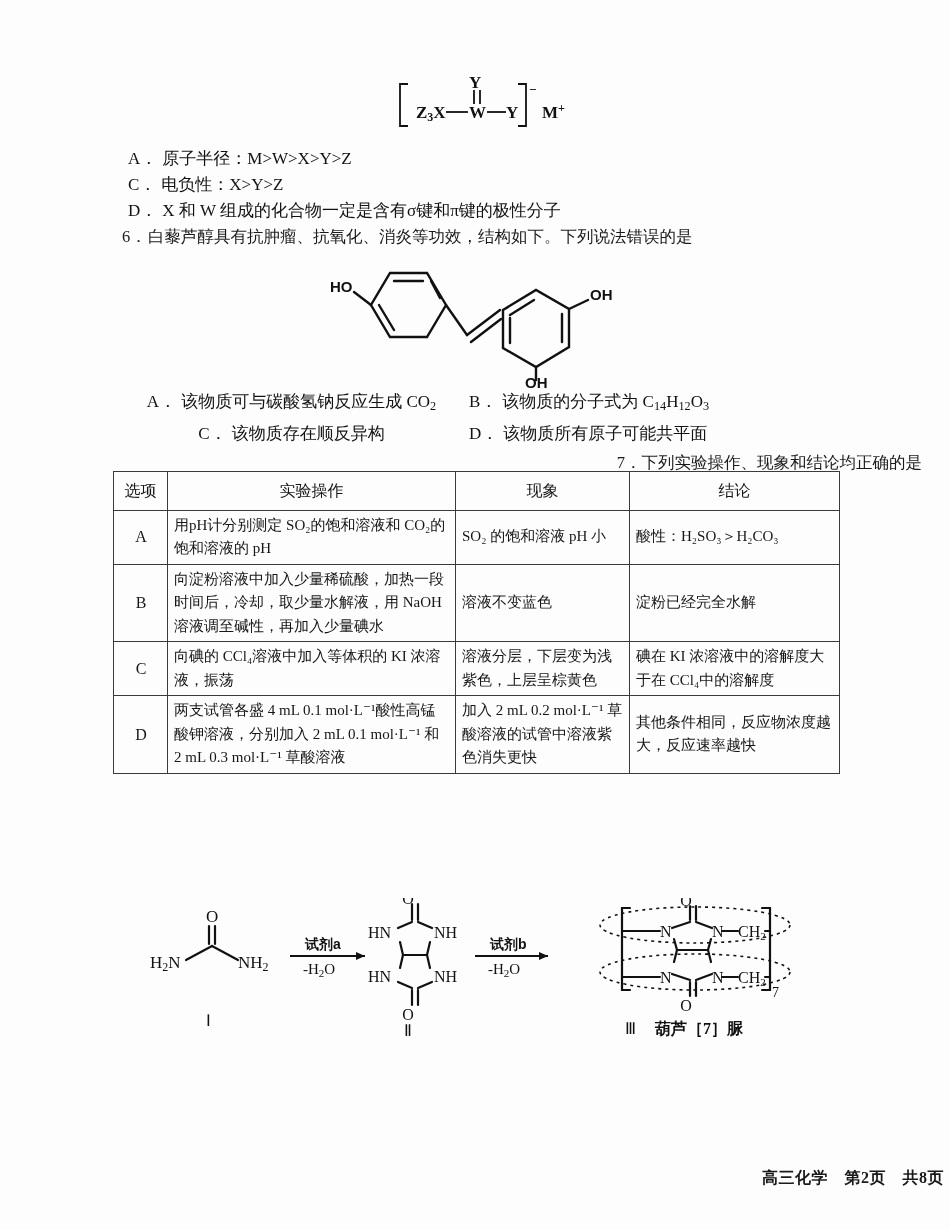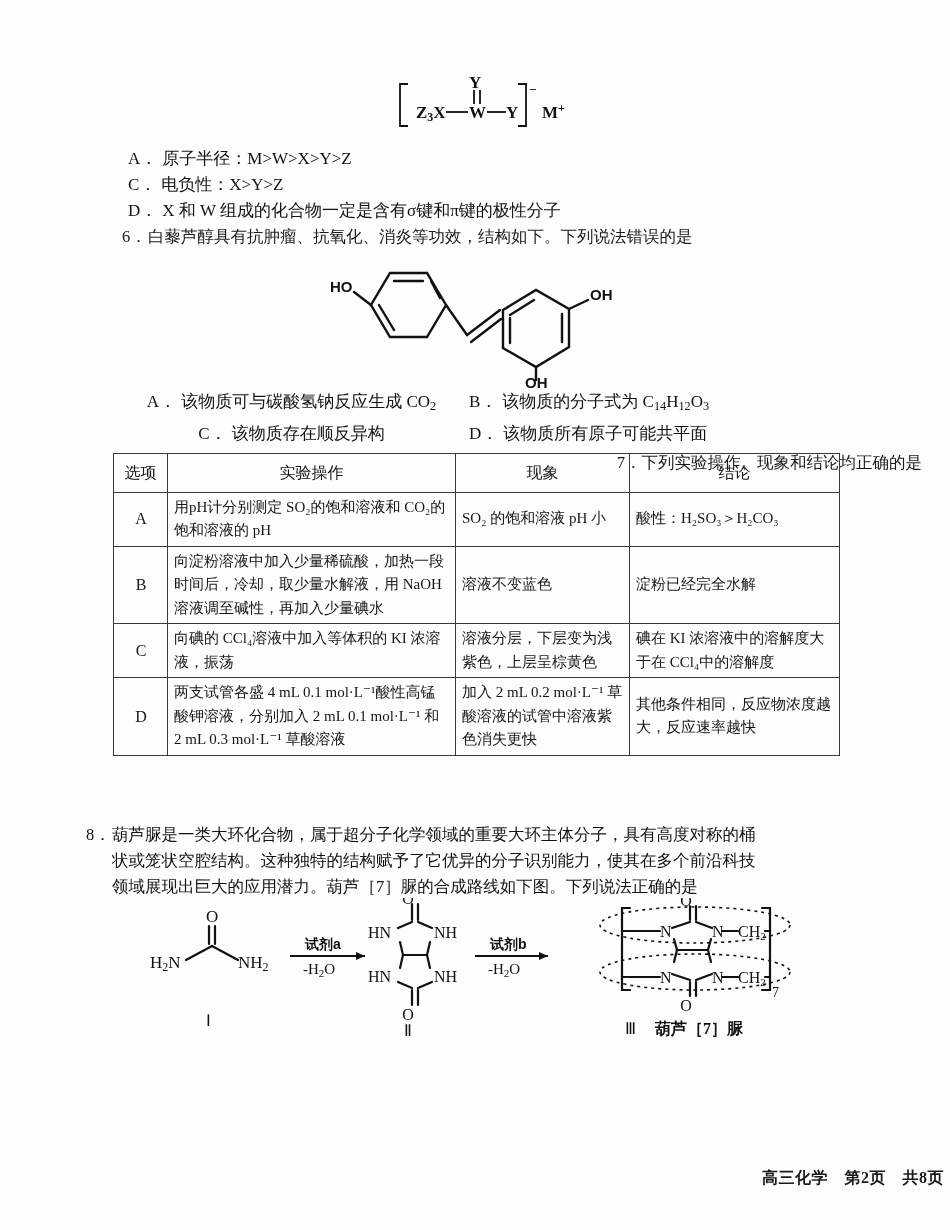--- a/index.html
+++ b/index.html
@@ -83,21 +83,21 @@
     position: absolute;
     left: 86px;
     top: 450px;
     width: 800px;
     text-align: right;
   }
   .q7-stem .num { display: inline-block; width: 26px; }
   .q7-table {
     position: absolute;
     left: 113px;
-    top: 453px;
+    top: 471px;
     width: 726px;
     border-collapse: collapse;
     table-layout: fixed;
     font-size: 15px;
     line-height: 23.5px;
   }
   .q7-table td, .q7-table th {
     border: 1.1px solid #3a3a3a;
     padding: 3px 5px 3px 6px;
     vertical-align: middle;
@@ -295,25 +295,20 @@
       </tr>
       <tr>
         <td class="optcell">D</td>
         <td>两支试管各盛 4 mL 0.1 mol·L⁻¹酸性高锰酸钾溶液，分别加入 2 mL 0.1 mol·L⁻¹ 和 2 mL 0.3 mol·L⁻¹ 草酸溶液</td>
         <td>加入 2 mL 0.2 mol·L⁻¹ 草酸溶液的试管中溶液紫色消失更快</td>
         <td>其他条件相同，反应物浓度越大，反应速率越快</td>
       </tr>
     </tbody>
   </table>
 
-  <div class="q8-stem">
-    <p><span class="num">8．</span><span>葫芦脲是一类大环化合物，属于超分子化学领域的重要大环主体分子，具有高度对称的桶</span></p>
-    <p class="ind">状或笼状空腔结构。这种独特的结构赋予了它优异的分子识别能力，使其在多个前沿科技</p>
-    <p class="ind">领域展现出巨大的应用潜力。葫芦［7］脲的合成路线如下图。下列说法正确的是</p>
-  </div>
 
   <div class="q8-scheme">
     <svg width="680" height="140" viewBox="0 0 680 140" xmlns="http://www.w3.org/2000/svg">
 
       <g stroke="#111" stroke-width="2.2" fill="none" stroke-linecap="round">
         <line x1="36" y1="62" x2="62" y2="48"></line>
         <line x1="62" y1="48" x2="88" y2="62"></line>
         <line x1="59" y1="46" x2="59" y2="28"></line>
         <line x1="65" y1="46" x2="65" y2="28"></line>
       </g>

